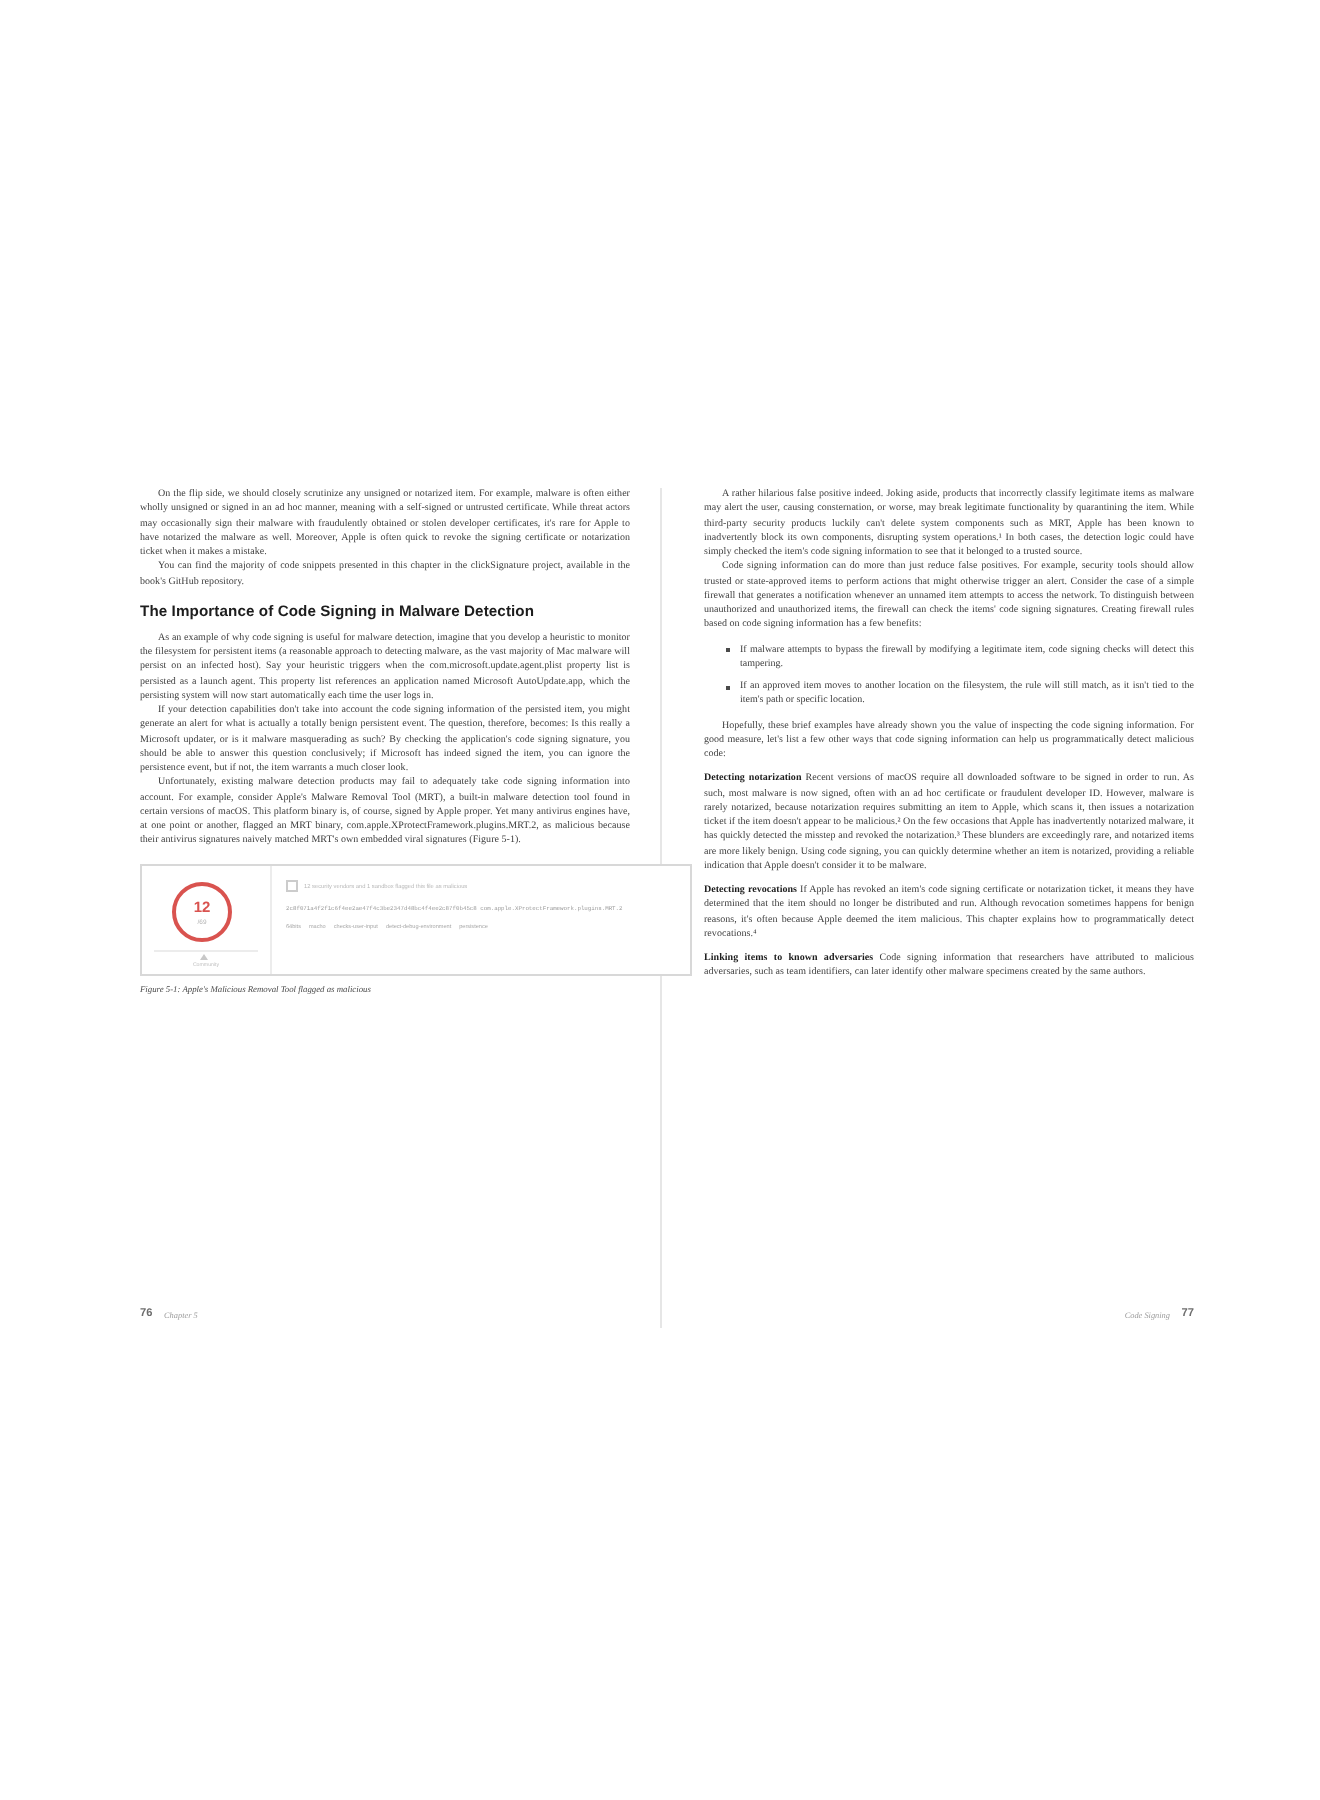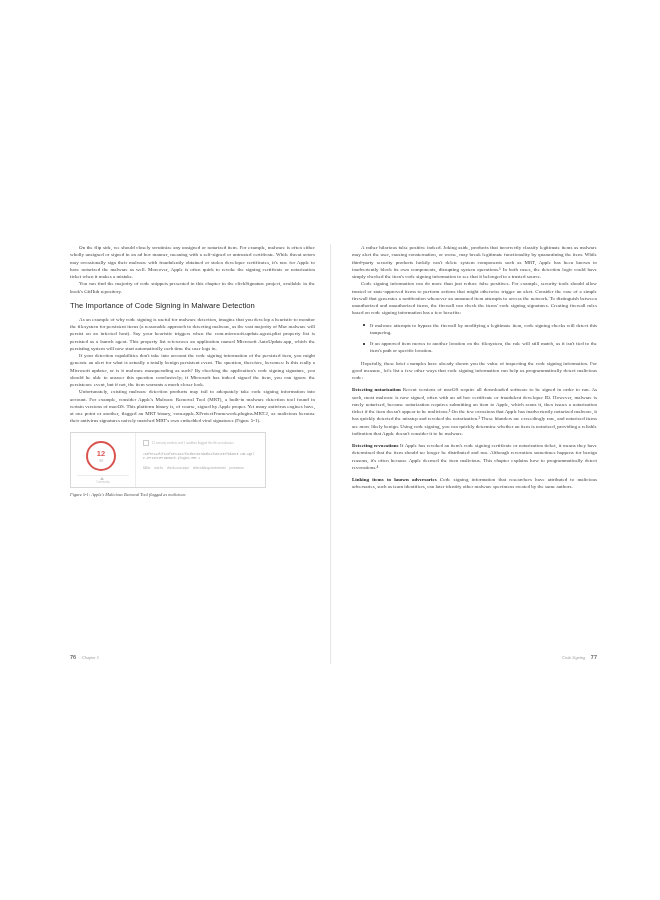--- a/index.html
+++ b/index.html
@@ -61,21 +61,21 @@
     letter-spacing: 0.02px;
     -webkit-font-smoothing: antialiased;
   }
   p.indent { text-indent: 9px; }
   p.noindent { text-indent: 0; }
 
   h2.section-head {
     margin: 0 0 5px 0;
     font-family: "Liberation Sans", sans-serif;
     font-size: 7.6px;
-    font-weight: normal;
+    font-weight: bold;
     color: #1d1d1d;
     line-height: 10px;
     letter-spacing: 0.05px;
   }
 
   .gap { height: 6px; }
 
   
   ul.bullets {
     margin: 5px 0 5px 0;
@@ -107,21 +107,21 @@
     font-weight: bold;
     color: #1d1d1d;
   }
 
   
   .figure {
     margin-top: 7px;
     width: 236px;
   }
   .figure-img {
-    width: 196px;
+    width: 276px;
     height: 56px;
     background: #ffffff;
     border: 0.6px solid #d8d8d8;
     position: relative;
     overflow: hidden;
     box-sizing: border-box;
     padding-left: 45px;
   }
   .vt-left {
     position: absolute;

